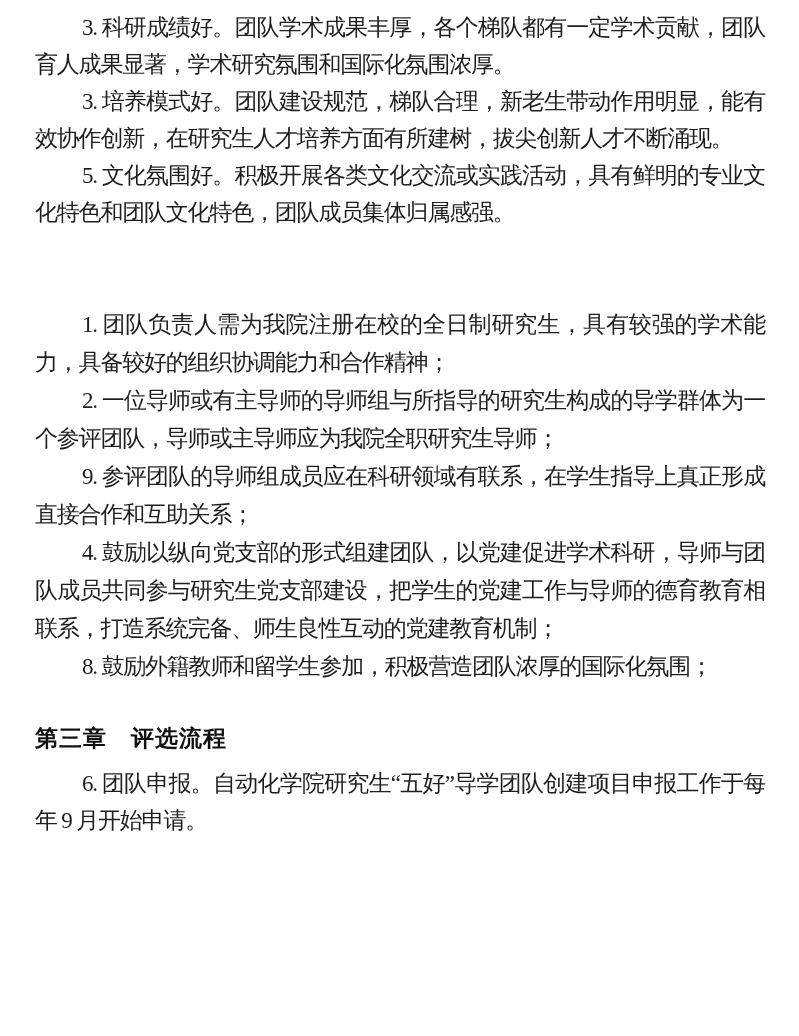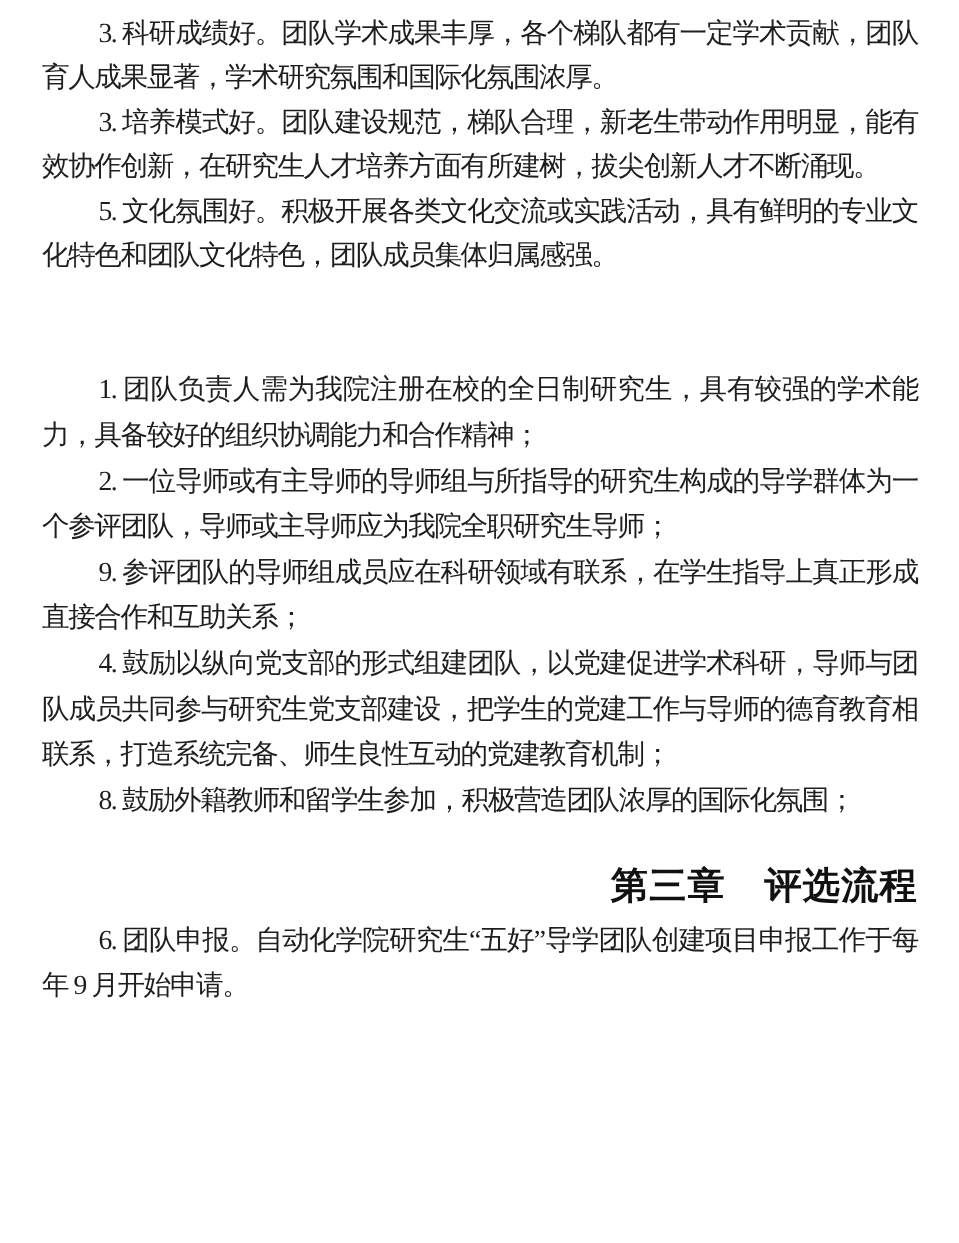--- a/index.html
+++ b/index.html
@@ -40,25 +40,25 @@
   .article-label {
     font-weight: bold;
     margin-right: 0.55em;
   }
   .em-bold {
     font-weight: bold;
   }
   .chapter-heading {
     margin: 30px 0 5px 0;
     font-family: "Liberation Sans", "DejaVu Sans", sans-serif;
-    font-size: 31px;
+    font-size: 23px;
     font-weight: bold;
     line-height: 44px;
     letter-spacing: 1px;
-    text-align: right;
+    text-align: left;
     text-indent: 0;
     color: #111111;
   }
 </style>
 </head>
 <body>
 
 <div class="page">
   <div class="content">
 

